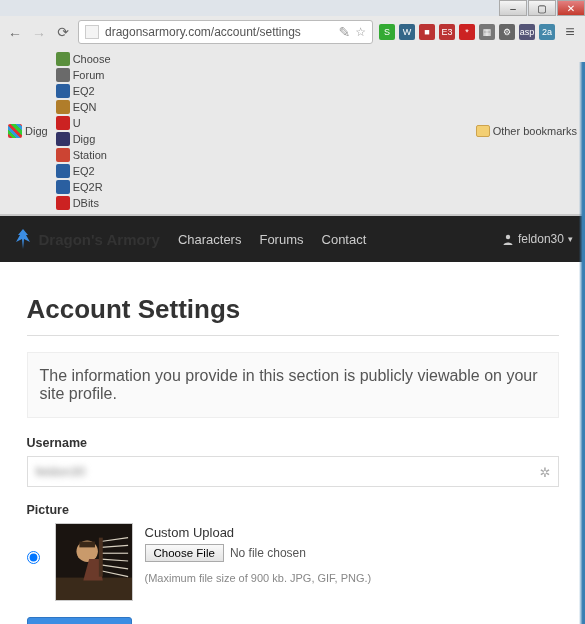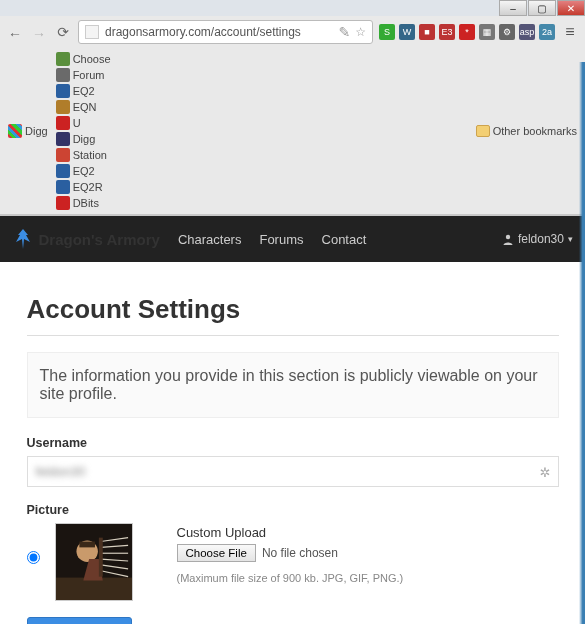--- a/index.html
+++ b/index.html
@@ -44,21 +44,21 @@
   .infobox { border:1px solid #eee; background:#fafafa; padding: 14px 12px; font-size:16px; color:#555; margin-bottom:18px;}
   label.field-label { font-weight:bold; font-size:12.5px; display:block; margin: 0 0 6px 0; color:#333;}
   .text-input { width:100%; border:1px solid #ddd; padding:7px 28px 7px 8px; font-size:13px; color:#888; background:#fff; position:relative;}
   .input-wrap { position:relative; margin-bottom:16px;}
   .input-wrap .suffix-ic { position:absolute; right:8px; top:50%; transform:translateY(-50%); color:#aaa; font-size:13px;}
   .blur-text { filter: blur(3px); user-select:none;}
   .picture-row { display:flex; gap:12px; align-items:flex-start; margin-bottom:16px;}
   .radio-col { width:16px; padding-top:28px;}
   .thumb { width:78px; height:78px; border:1px solid #ccc; overflow:hidden; display:flex; align-items:center; justify-content:center;}
   .thumb svg { width:100%; height:100%; }
-  .upload-col { padding-top:2px;margin-left:32px;}
+  .upload-col { padding-top:2px;}
   .upload-title { font-size:13px; margin-bottom:4px;}
   .file-row { display:flex; align-items:center; gap:6px; margin-bottom:10px;}
   .file-btn { font-size:11.5px; padding:2px 8px; border:1px solid #aaa; background:linear-gradient(#f9f9f9,#e4e4e4); cursor:pointer;}
   .file-status { font-size:12px; color:#555;}
   .hint { font-size:11px; color:#888;}
   .btn-primary { background:#3b8de3; border:1px solid #2e76c4; color:#fff; font-size:12.5px; padding:7px 12px; cursor:pointer; border-radius:3px;}
   .section { margin-bottom:14px;}
   .right-edge { position:fixed; top:62px; right:0; width:6px; height:562px; background: linear-gradient(to left, #3a7fb3 0%, #3a7fb3 40%, rgba(58,127,179,0) 100%); pointer-events:none;}
 </style>
 </head>

